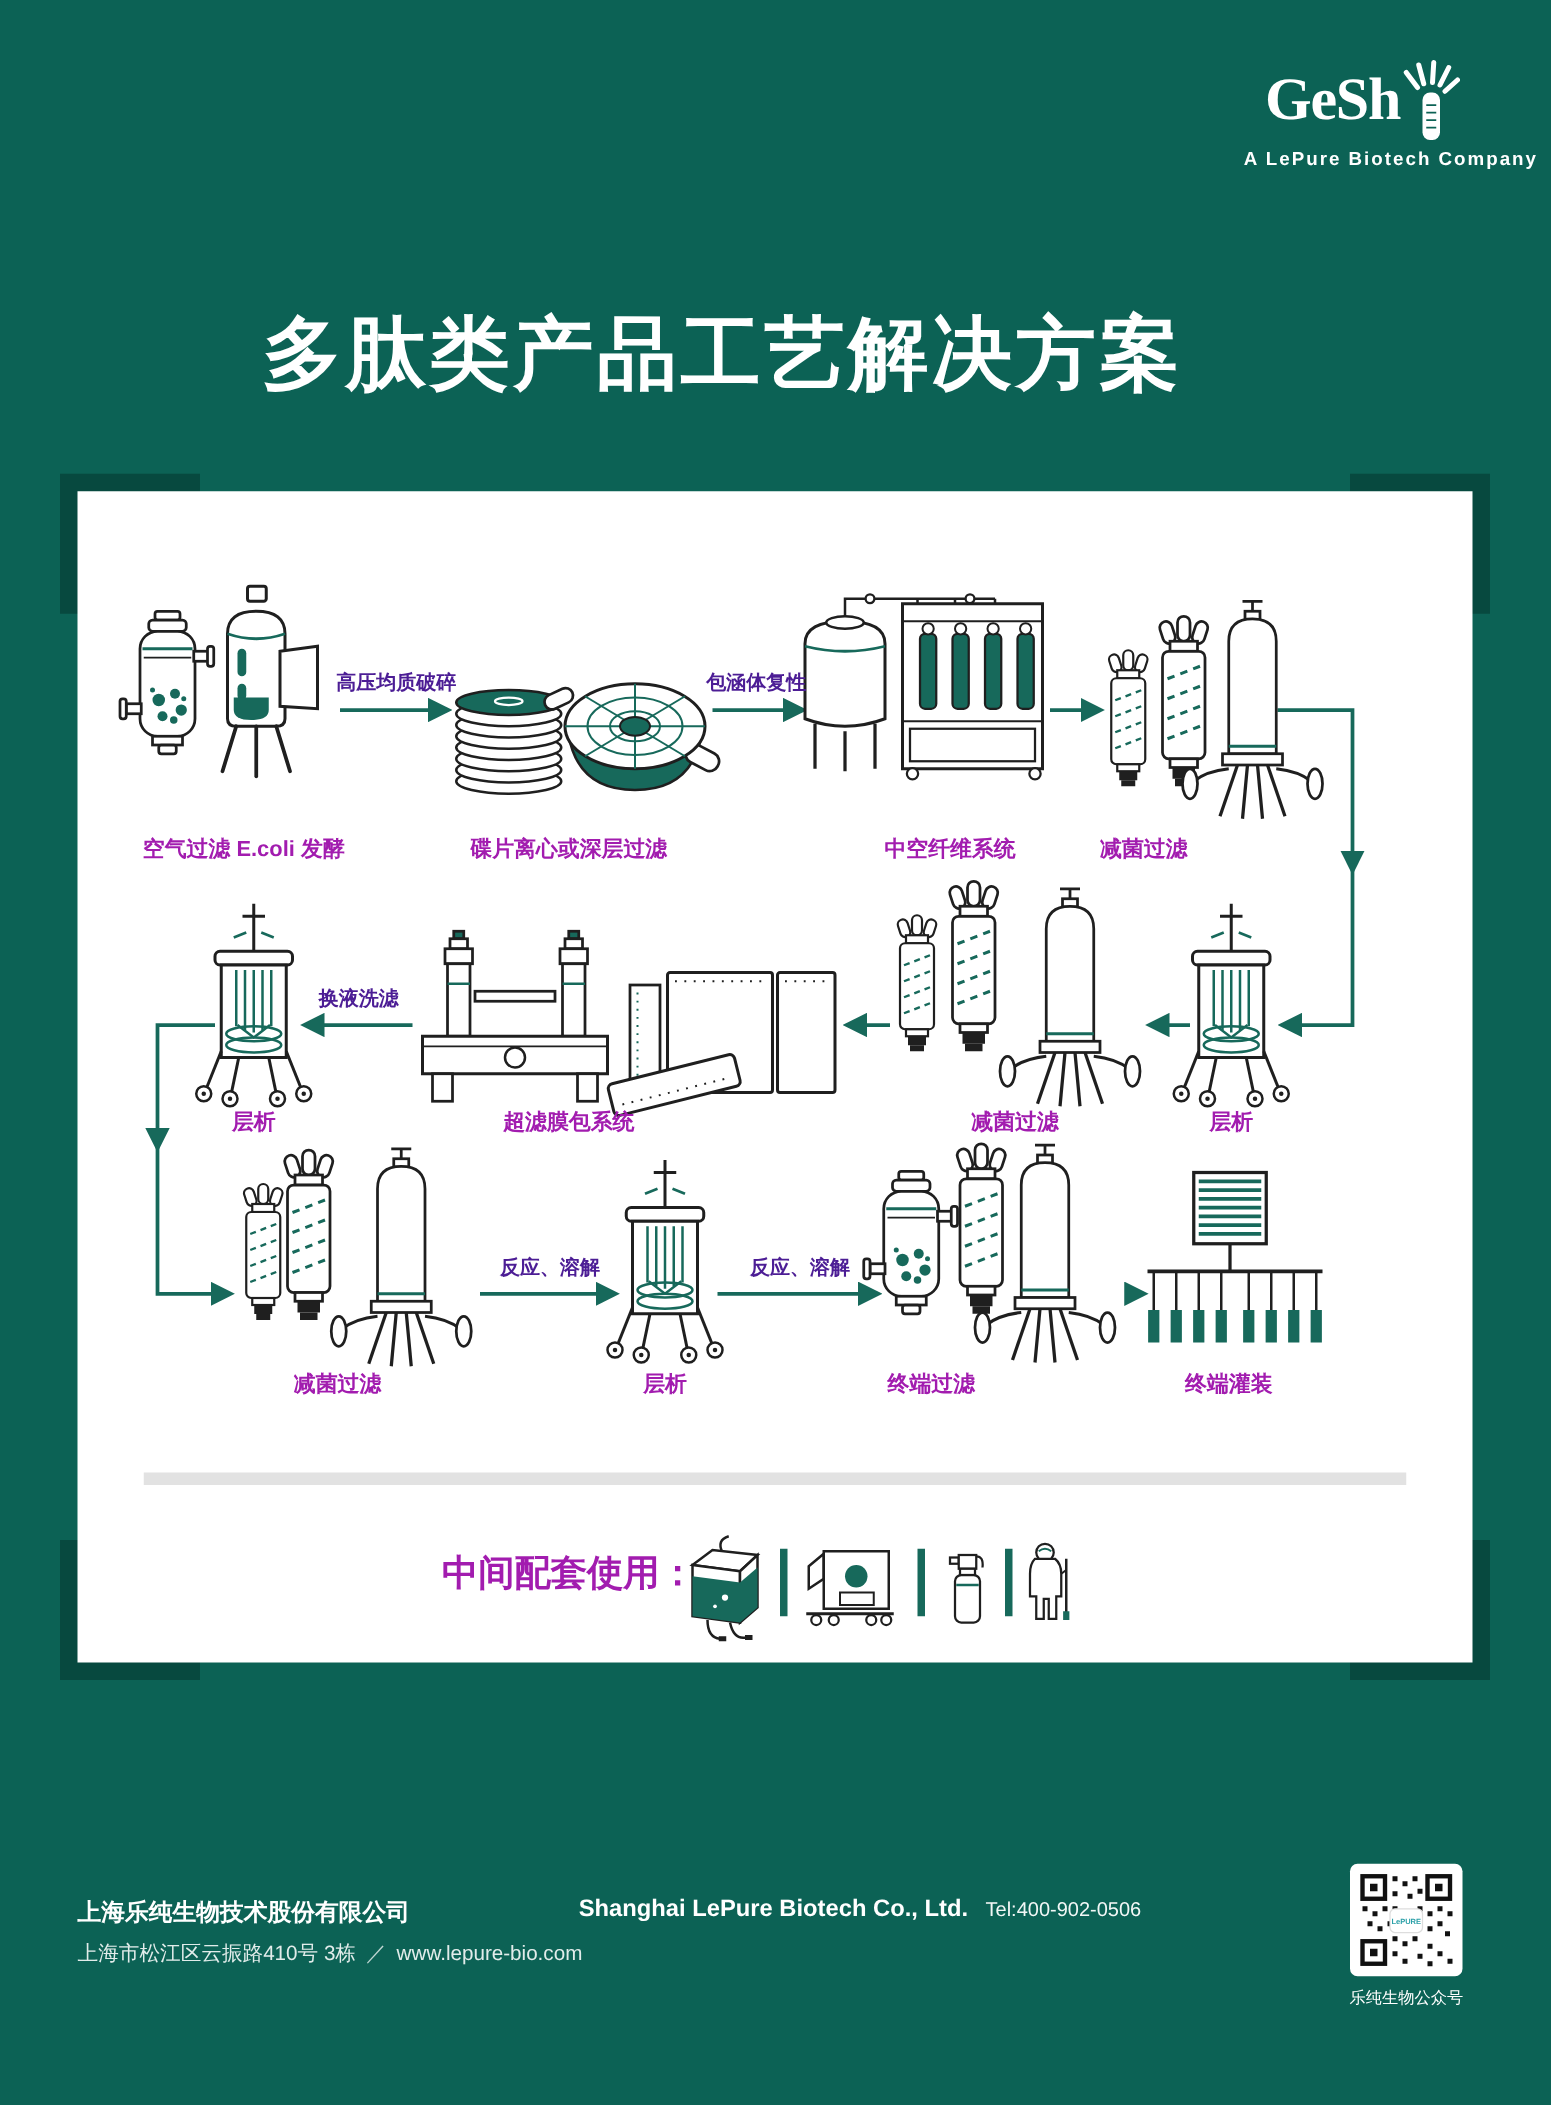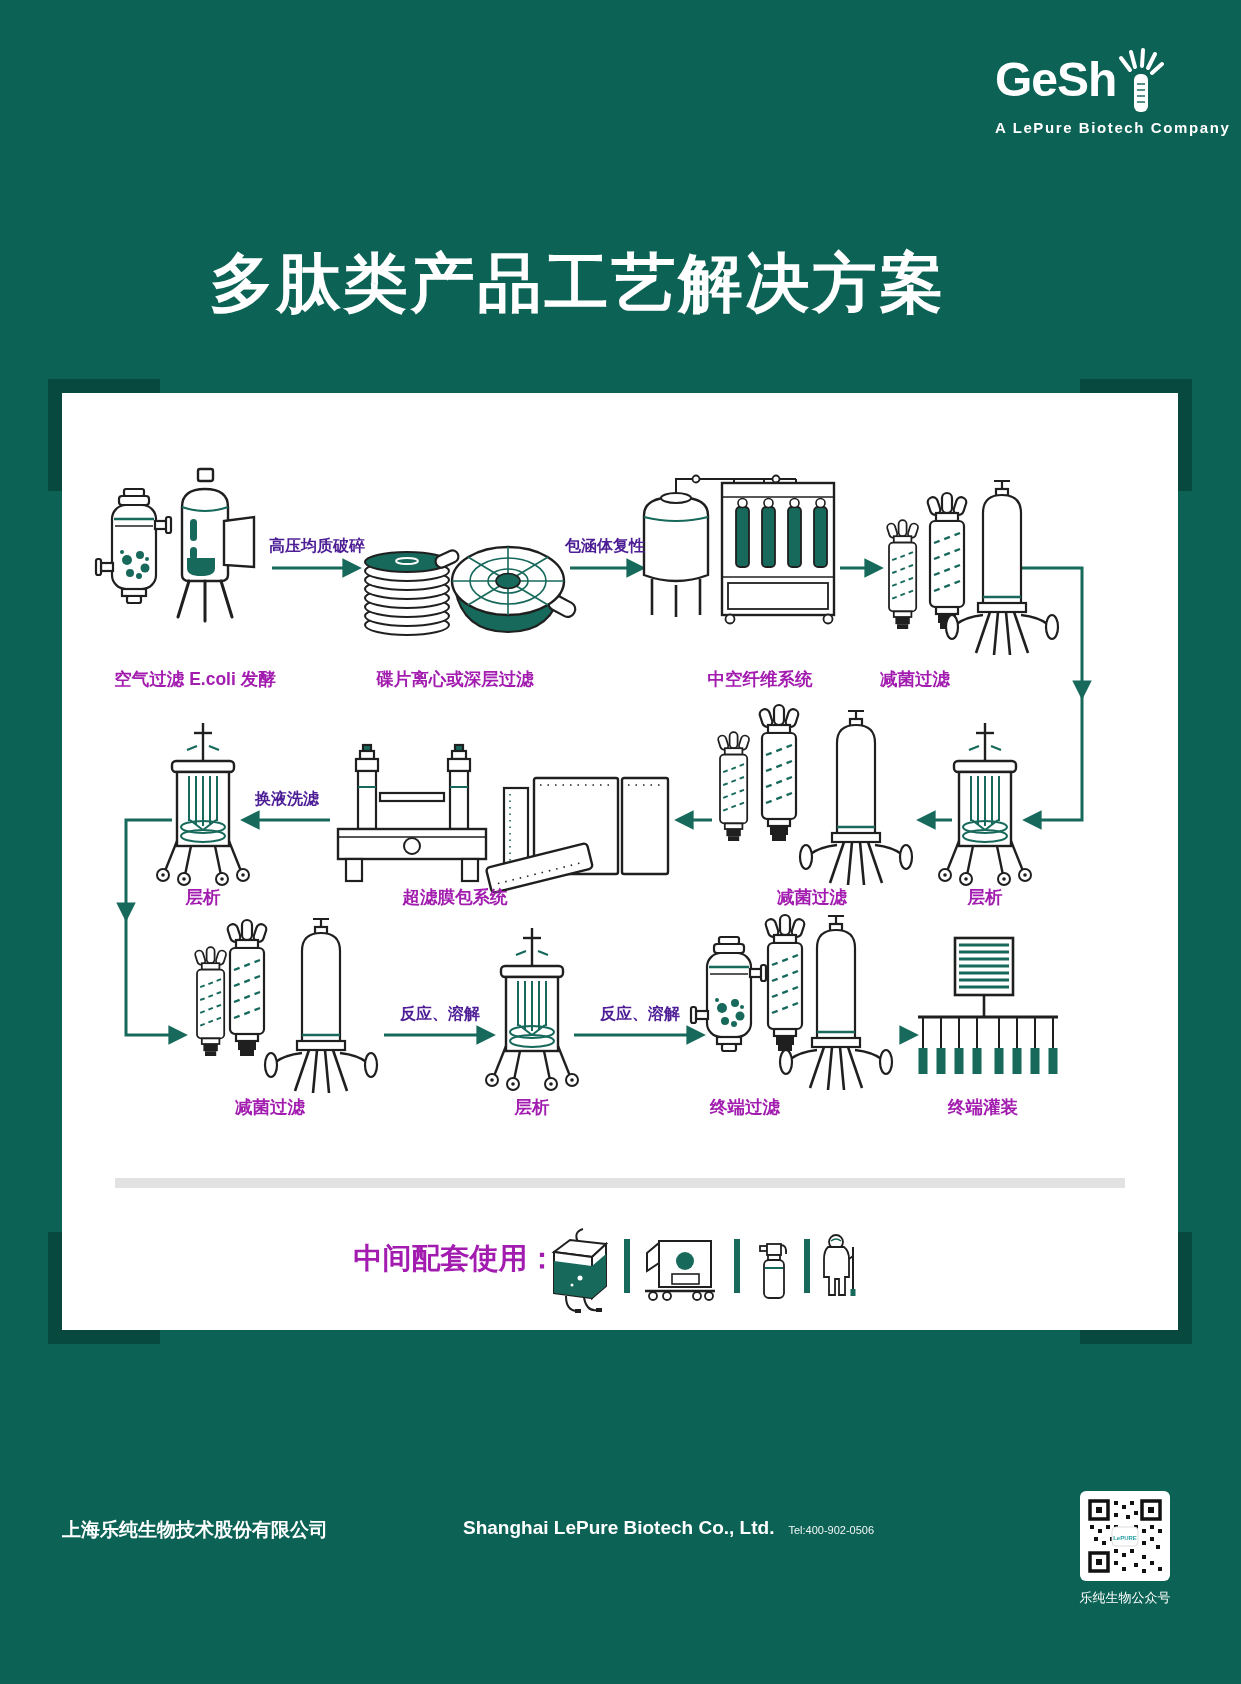--- a/index.html
+++ b/index.html
@@ -3,21 +3,21 @@
 <meta charset="utf-8">
 <style>
   html,body{margin:0;padding:0;}
   body{
     width:1241px;height:1684px;position:relative;overflow:hidden;
     background:#0C6255;
     font-family:"Liberation Sans", sans-serif;
   }
   
   .logo{position:absolute;left:995px;top:56px;width:190px;text-align:center;color:#fff;}
-  .logo-mark{display:flex;align-items:flex-start;}
+  .logo-mark{display:flex;justify-content:center;align-items:flex-start;font-family:Liberation Serif, serif;}
   .logo-text{font-size:48px;font-weight:bold;letter-spacing:-1px;line-height:1;}
   .logo-i{margin-left:2px;margin-top:-8px;}
   .logo-tagline{margin-top:5px;font-size:15px;font-weight:bold;letter-spacing:1.6px;white-space:nowrap;}
   
   .poster-title{
     position:absolute;left:578px;top:240px;transform:translateX(-50%);
     color:#fff;font-size:64px;font-weight:700;letter-spacing:3px;white-space:nowrap;
   }
   
   .corner{position:absolute;width:112px;height:112px;background:#07493F;z-index:1;}
@@ -25,21 +25,21 @@
   .corner.bl{left:48px;top:1232px;} .corner.br{left:1080px;top:1232px;}
   .card{position:absolute;left:62px;top:393px;width:1116px;height:937px;background:#fff;z-index:2;}
   .card svg.diagram{position:absolute;left:0;top:0;}
   
   .lbl{position:absolute;transform:translateX(-50%);font-size:17.5px;font-weight:800;color:#a21caf;white-space:nowrap;}
   .albl{position:absolute;transform:translateX(-50%);font-size:16px;font-weight:800;color:#4c1d95;white-space:nowrap;}
   .acc-label{position:absolute;left:393px;top:846px;transform:translateX(-50%);font-size:29px;font-weight:800;color:#a21caf;white-space:nowrap;}
   
   .footer-block{position:absolute;color:#fff;z-index:2;}
   .f-line1{font-size:19px;font-weight:bold;white-space:nowrap;}
-  .f-line1 .tel{font-weight:normal;font-size:11px;margin-left:14px;color:rgba(255,255,255,.95);}
+  .f-line1 .tel{font-weight:normal;font-size:16px;margin-left:14px;color:rgba(255,255,255,.95);}
   .f-line2{margin-top:9px;font-size:16.5px;font-weight:normal;color:rgba(255,255,255,.88);white-space:nowrap;}
   .f-line2 .sep{margin:0 8px;color:rgba(255,255,255,.75);}
   .qr-box{position:absolute;left:1080px;top:1491px;width:90px;height:90px;background:#fff;border-radius:6px;z-index:2;}
   .qr-caption{position:absolute;left:1125px;top:1589px;transform:translateX(-50%);color:#fff;font-size:13px;font-weight:normal;white-space:nowrap;z-index:2;}
 </style>
 </head>
 <body>
 
 <div class="logo">
   <div class="logo-mark">
@@ -455,20 +455,23 @@
   <div class="albl" style="left:543px;top:143px">包涵体复性</div>
   <div class="albl" style="left:225px;top:396px">换液洗滤</div>
   <div class="albl" style="left:378px;top:611px">反应、溶解</div>
   <div class="albl" style="left:578px;top:611px">反应、溶解</div>
 
   <div class="acc-label">中间配套使用：</div>
 </div>
 
 <div class="footer-block" style="left:62px;top:1517px">
   <div class="f-line1">上海乐纯生物技术股份有限公司</div>
+  <div class="f-line2">
+    <span>上海市松江区云振路410号 3栋</span><span class="sep">／</span><span>www.lepure-bio.com</span>
+  </div>
 </div>
 
 <div class="footer-block" style="left:463px;top:1517px">
   <div class="f-line1">
     <span>Shanghai LePure Biotech Co., Ltd.</span><span class="tel">Tel:400-902-0506</span>
   </div>
 </div>
 
 <div class="qr-box">
   <svg width="90" height="90" viewBox="0 0 90 90">

